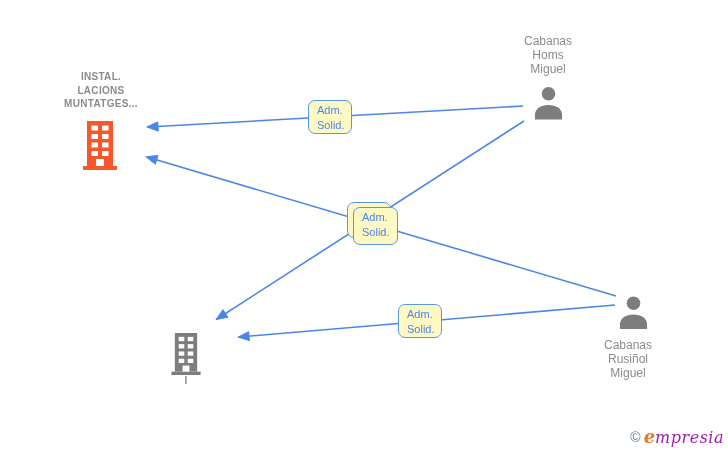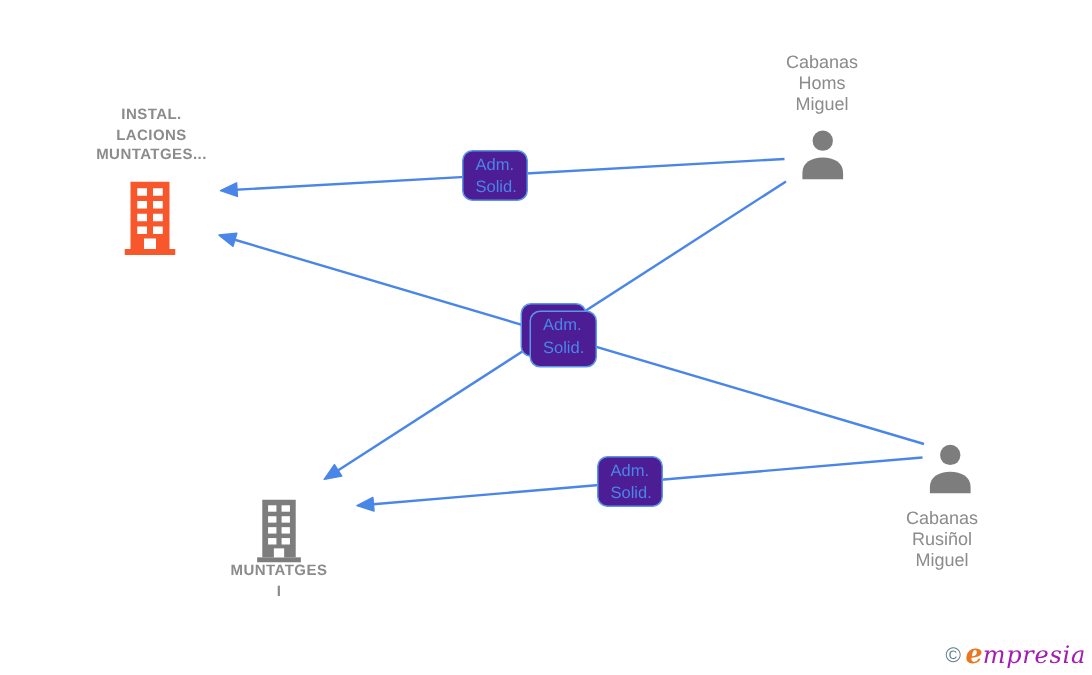--- a/index.html
+++ b/index.html
@@ -16,21 +16,21 @@
 
   .node-icon { position: absolute; z-index: 2; }
   .node-label { position: absolute; text-align: center; z-index: 2; color: #8b8b8b; }
   .company-label { font-weight: 700; font-size: 10px; line-height: 13.5px; letter-spacing: .3px; }
   .person-label  { font-size: 12px; line-height: 14px; }
   .node-label span { display: block; }
 
   .edge-label {
     position: absolute;
     box-sizing: border-box;
-    background: #4c1d95;
+    background: #fef9c3;
     border: 1.6px solid #5b97e8;
     border-radius: 7px;
     color: #4a86e8;
     font-size: 11px;
     line-height: 15px;
     padding: 2px 4px 0 8px;
     z-index: 3;
   }
   .edge-label.front { z-index: 4; }
   .edge-label span { display: block; text-align: left; }
@@ -109,21 +109,20 @@
         <rect x="8.5" y="13" width="6.5" height="5"></rect> 
           <rect x="19" y="13" width="6.5" height="5"></rect>
         <rect x="8.5" y="21.5" width="6.5" height="5"></rect> 
           <rect x="19" y="21.5" width="6.5" height="5"></rect>
         <rect x="8.5" y="30" width="6.5" height="5"></rect> 
           <rect x="19" y="30" width="6.5" height="5"></rect>
         <rect x="13" y="38" width="8" height="7"></rect>
       </g>
     </svg>
     <div class="node-label company-label" style="left:120px; top:374px; width:132px;">
-      <span>MUNTATGES</span>
       <span>I</span>
     </div>
   </div>
 
   <div>
     <svg class="node-icon" style="left:618px; top:296px;" width="31" height="33" viewBox="0 0 32 34">
       <circle cx="16" cy="7.5" r="7" fill="#7d7d7d"></circle>
       <path d="M2,34 v-4.5 c0,-7 6.3,-10.5 14,-10.5 s14,3.5 14,10.5 V34 z" fill="#7d7d7d"></path>
     </svg>
     <div class="node-label person-label" style="left:582px; top:338px; width:92px;">

